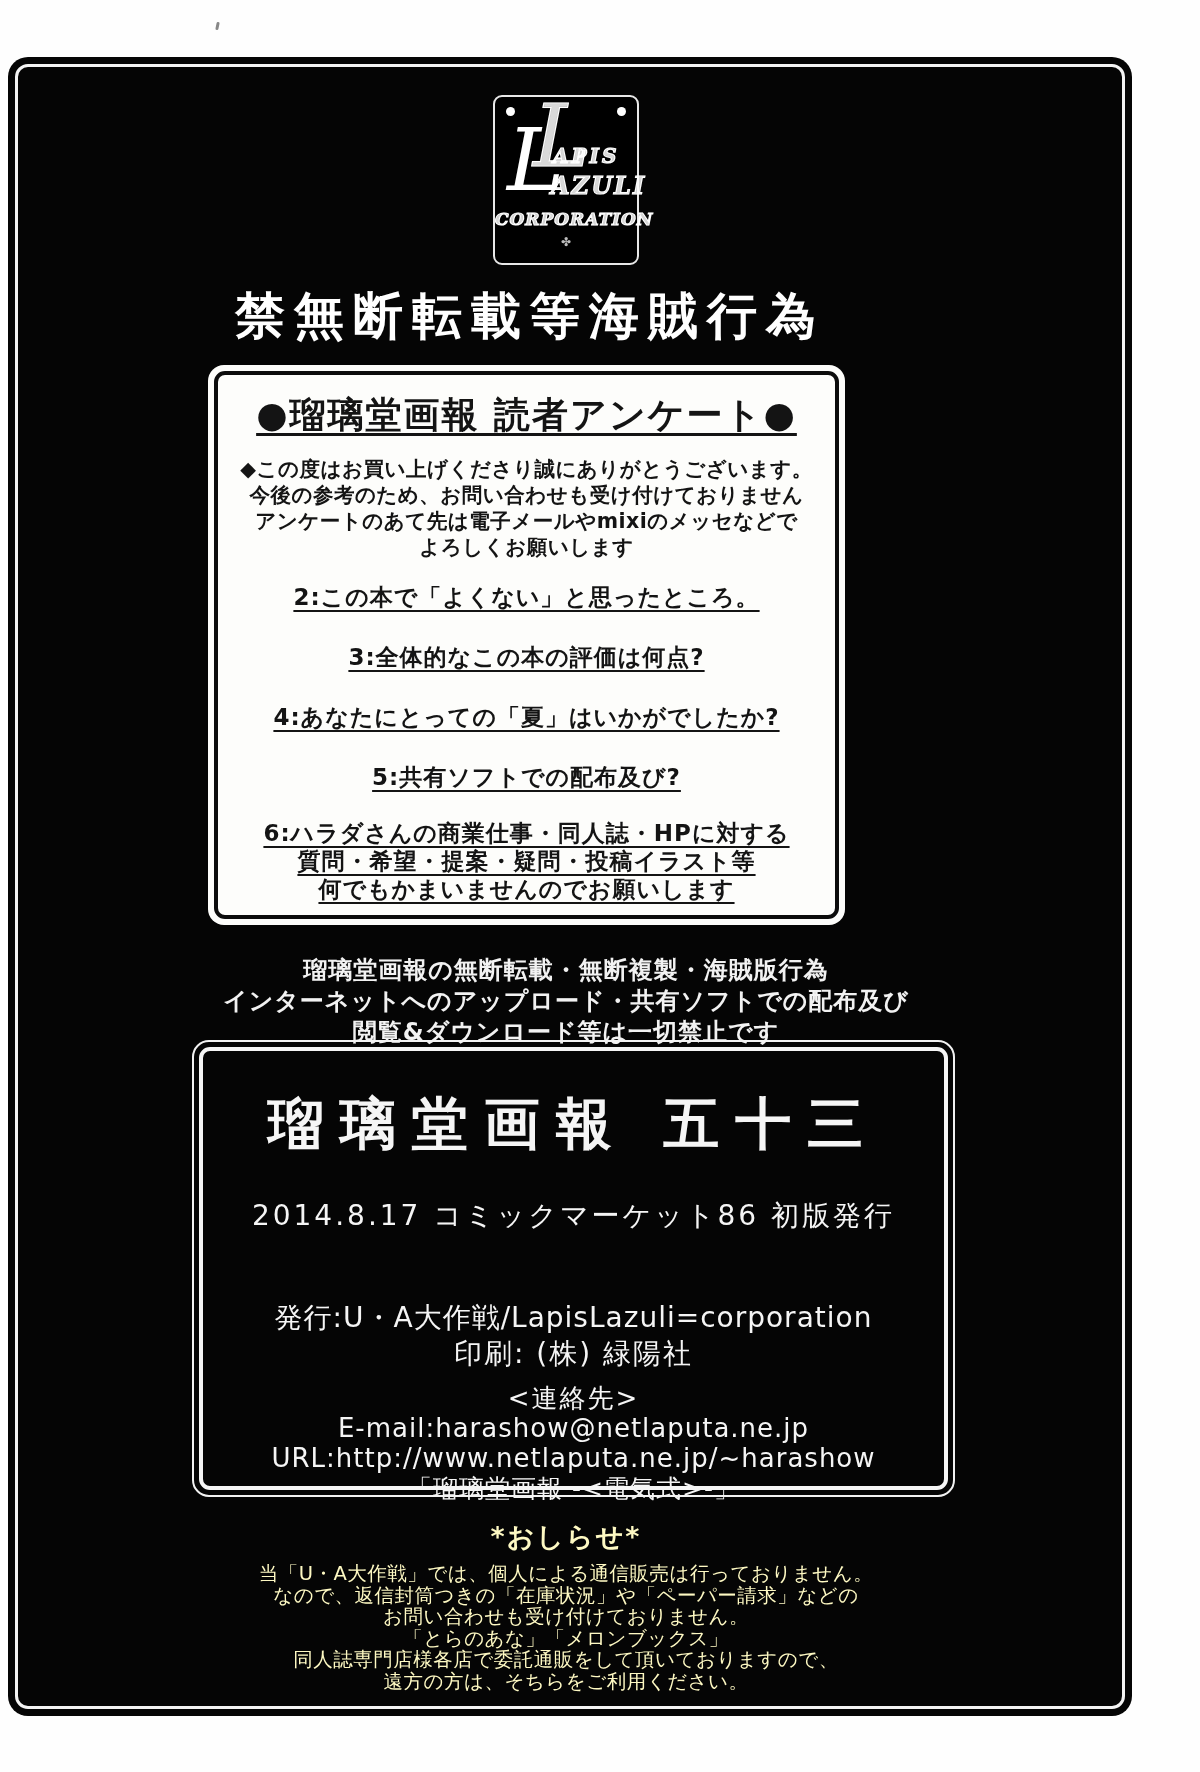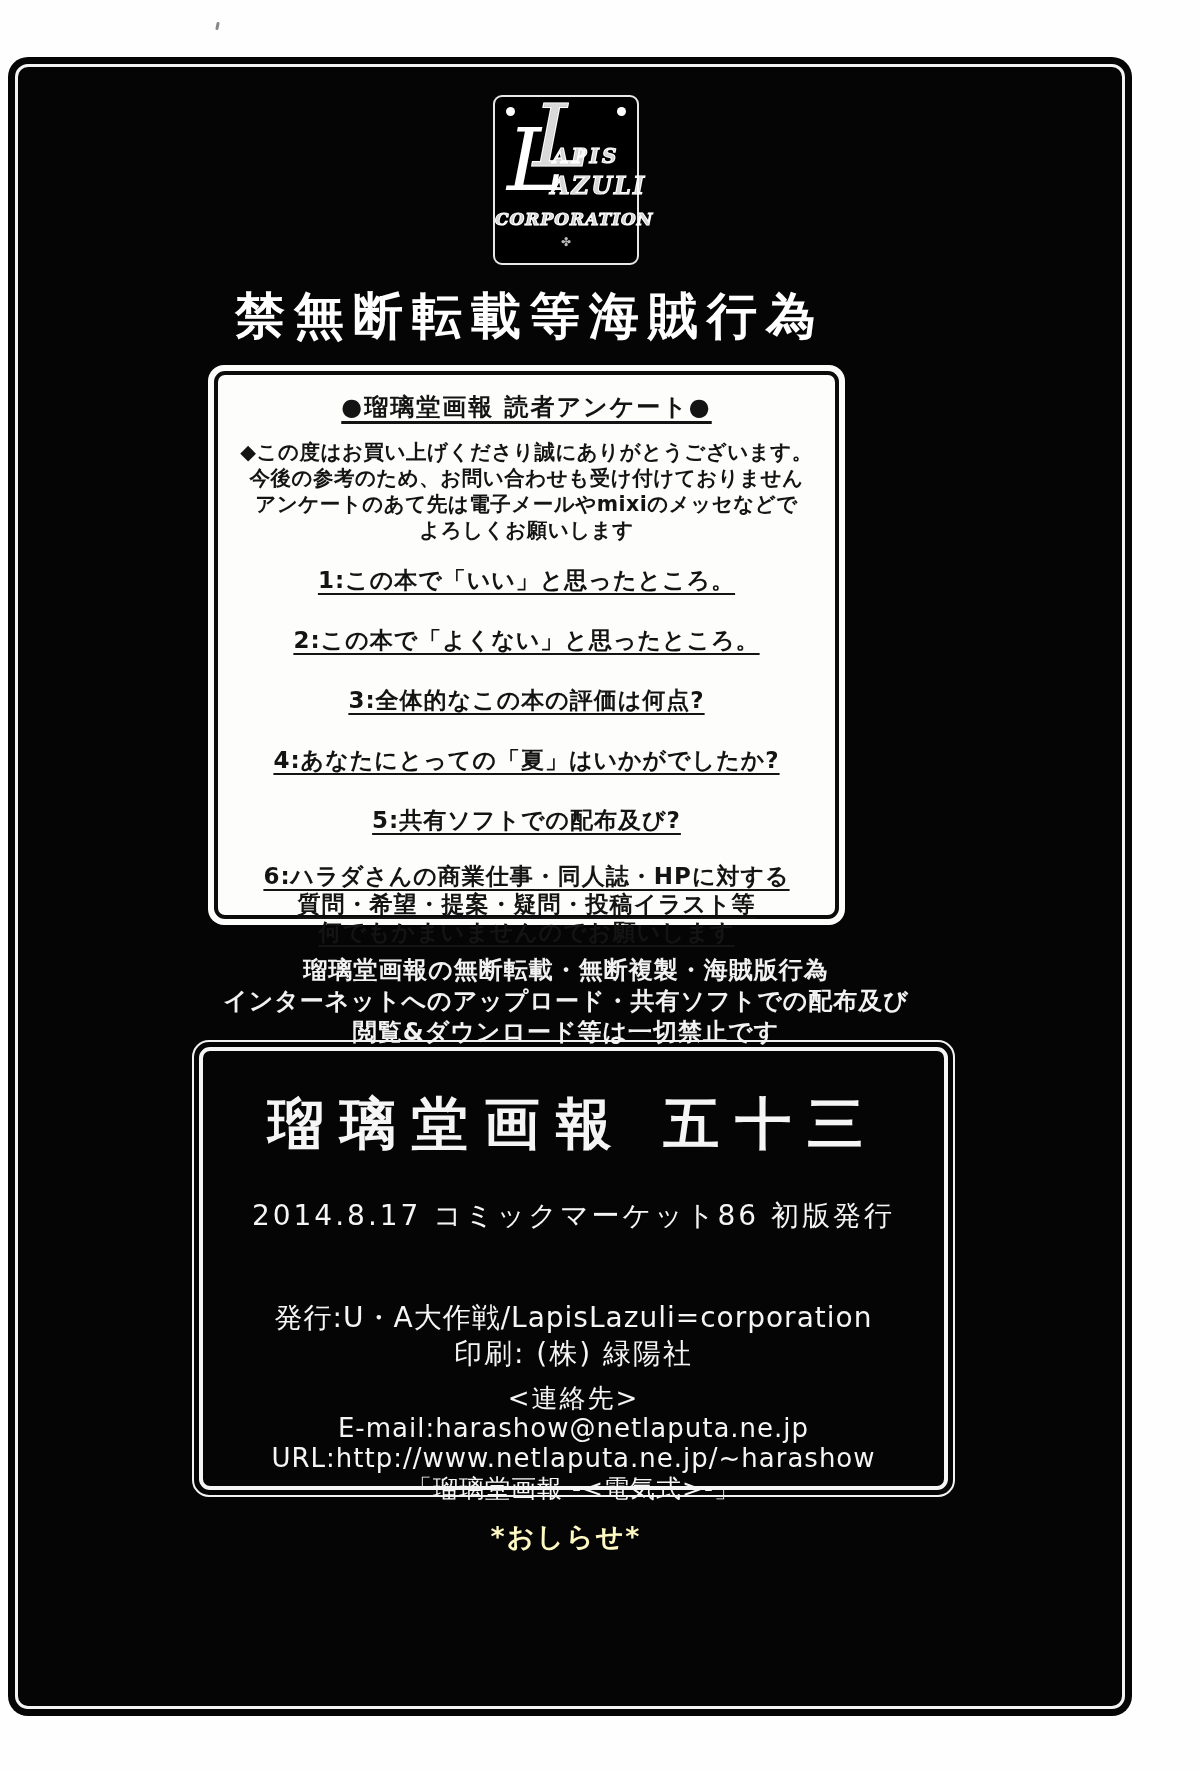--- a/index.html
+++ b/index.html
@@ -26,21 +26,21 @@
 
   
   .heading{position:absolute;left:112px;top:226px;width:820px;text-align:center;color:#fff;
     font-family:"DejaVu Serif",serif;font-weight:bold;font-size:50px;letter-spacing:9px;white-space:nowrap;}
 
   
   .survey-box{position:absolute;left:200px;top:308px;width:637px;height:560px;background:#fdfdfb;
     border-radius:16px;box-sizing:border-box;padding:6px;}
   .survey-inner{height:100%;box-sizing:border-box;border:4px solid #0c0c0c;border-radius:11px;
     padding:12px 18px 0 18px;color:#141414;text-align:center;}
-  .survey-title{font-size:24px;font-weight:bold;letter-spacing:2px;
+  .survey-title{font-size:36px;font-weight:bold;letter-spacing:2px;
     text-decoration:underline;text-decoration-thickness:2.5px;text-underline-offset:6px;margin-top:4px;}
   .survey-intro{margin-top:16px;font-size:20.5px;font-weight:bold;line-height:26px;letter-spacing:.5px;}
   .survey-questions{margin-top:22px;}
   .q{font-size:23px;font-weight:bold;letter-spacing:1px;margin-bottom:29px;
     text-decoration:underline;text-decoration-thickness:2px;text-underline-offset:5px;}
   .q6 .q{margin-bottom:5px;line-height:23px;}
 
   
   .prohibition{position:absolute;left:68px;top:898px;width:980px;text-align:center;color:#f2f2f2;
     font-size:24px;font-weight:bold;line-height:31px;letter-spacing:1px;}
@@ -89,21 +89,20 @@
     <div class="survey-box">
       <div class="survey-inner">
         <div class="survey-title">●瑠璃堂画報 読者アンケート●</div>
         <div class="survey-intro">
           <div>◆この度はお買い上げくださり誠にありがとうございます。</div>
           <div>今後の参考のため、お問い合わせも受け付けておりません</div>
           <div>アンケートのあて先は電子メールやmixiのメッセなどで</div>
           <div>よろしくお願いします</div>
         </div>
         <div class="survey-questions">
-          <div class="q">1:この本で「いい」と思ったところ。</div>
           <div class="q">2:この本で「よくない」と思ったところ。</div>
           <div class="q">3:全体的なこの本の評価は何点?</div>
           <div class="q">4:あなたにとっての「夏」はいかがでしたか?</div>
           <div class="q">5:共有ソフトでの配布及び?</div>
           <div class="q6">
             <div class="q">6:ハラダさんの商業仕事・同人誌・HPに対する</div>
             <div class="q">質問・希望・提案・疑問・投稿イラスト等</div>
             <div class="q">何でもかまいませんのでお願いします</div>
           </div>
         </div>
@@ -124,15 +123,23 @@
         <div class="colo colo-print">印刷: (株) 緑陽社</div>
         <div class="colo colo-contact">&lt;連絡先&gt;</div>
         <div class="colo colo-email">E-mail:harashow@netlaputa.ne.jp</div>
         <div class="colo colo-url">URL:http://www.netlaputa.ne.jp/~harashow</div>
         <div class="colo colo-site">「瑠璃堂画報 -&lt;電気式&gt;-」</div>
       </div>
     </div>
 
     <div class="notice">
       <div class="notice-title">*おしらせ*</div>
+      <div class="notice-lines">
+        <div>当「U・A大作戦」では、個人による通信販売は行っておりません。</div>
+        <div>なので、返信封筒つきの「在庫状況」や「ペーパー請求」などの</div>
+        <div>お問い合わせも受け付けておりません。</div>
+        <div>「とらのあな」「メロンブックス」</div>
+        <div>同人誌専門店様各店で委託通販をして頂いておりますので、</div>
+        <div>遠方の方は、そちらをご利用ください。</div>
+      </div>
     </div>
   </div>
 </div>
 
 </body></html>

